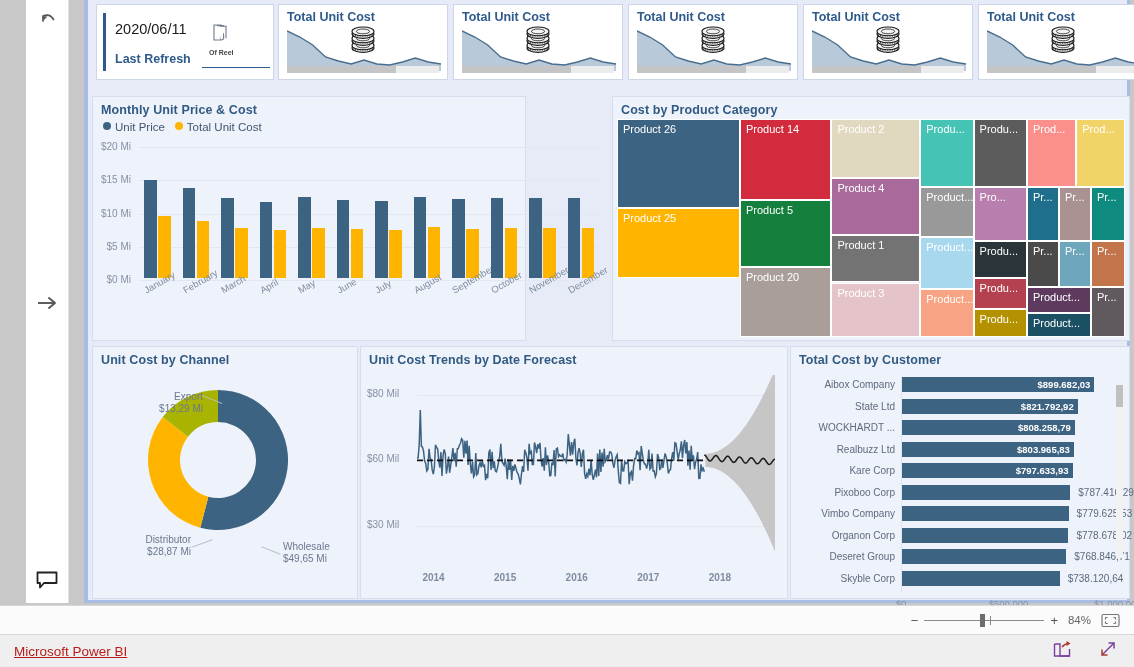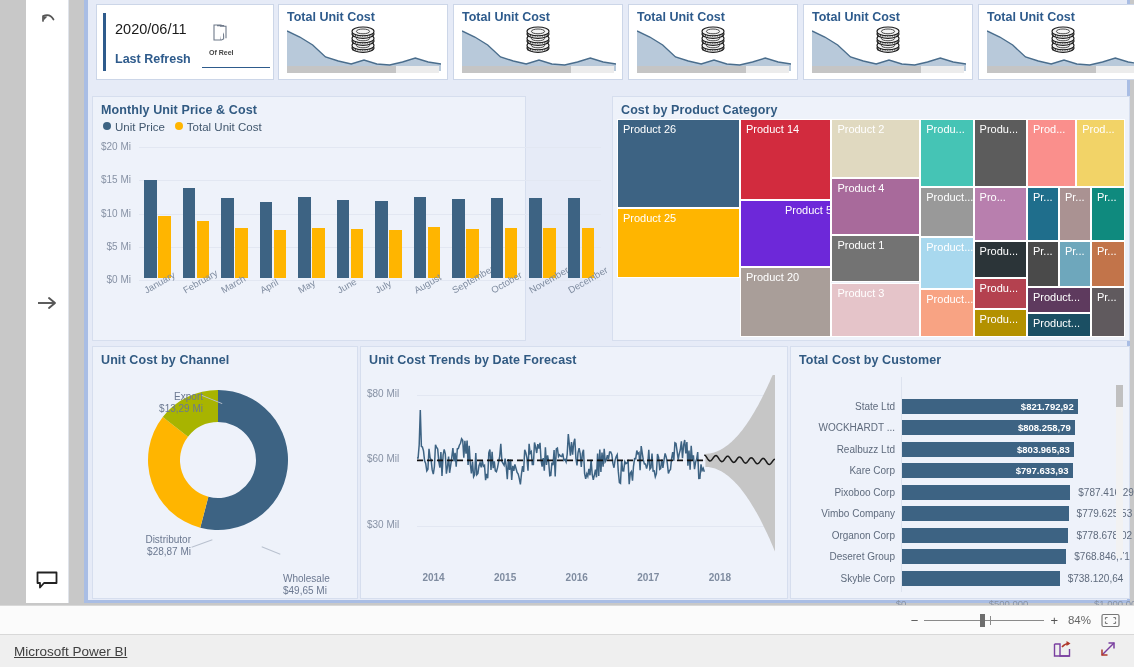--- a/index.html
+++ b/index.html
@@ -107,21 +107,21 @@
   .slider{display:flex;align-items:center;gap:6px;}
   .track{position:relative;width:120px;height:1px;background:#8a8a8a;}
   .thumb{position:absolute;left:56px;top:-6px;width:5px;height:13px;background:#6d6d6d;}
   .notch{position:absolute;left:66px;top:-4px;width:1px;height:9px;background:#8a8a8a;}
   .pm{font-size:13px;color:#555;cursor:pointer;line-height:1;}
   .fitbtn{display:flex;align-items:center;cursor:pointer;}
   .footer{
     flex:1;background:#efefef;border-top:1px solid #d8d8d8;
     display:flex;align-items:center;justify-content:space-between;padding:0 16px 0 14px;
   }
-  .footer a{font-size:13.5px;color:#404040;text-decoration:underline;cursor:pointer;}
+  .footer a{font-size:13.5px;color:#b91c1c;text-decoration:underline;cursor:pointer;}
   .footer .ficons{display:flex;gap:26px;align-items:center;}
 </style>
 </head>
 <body>
 
 <div class="app">
   <div class="viewer">
 
     <div class="rail">
       <div class="rail-btn rail-top">
@@ -469,21 +469,21 @@
           <div class="tm" id="tmHost" style="left:4px;top:22px;right:4px;bottom:3px;">
               <div class="tmcell" style="left:0%;top:0%;width:24.2%;height:41%;background:#3d6383;">
                 <span>Product 26</span>
               </div>
               <div class="tmcell" style="left:0%;top:41%;width:24.2%;height:32%;background:#ffb500;">
                 <span>Product 25</span>
               </div>
               <div class="tmcell" style="left:24.2%;top:0%;width:18%;height:37%;background:#d22b3e;">
                 <span>Product 14</span>
               </div>
-              <div class="tmcell" style="left:24.2%;top:37%;width:18%;height:31%;background:#6d28d9;padding-left:39px;">
+              <div class="tmcell" style="left:24.2%;top:37%;width:18%;height:31%;background:#15803d;">
                 <span>Product 5</span>
               </div>
               <div class="tmcell" style="left:24.2%;top:68%;width:18%;height:32%;background:#a99e99;">
                 <span>Product 20</span>
               </div>
               <div class="tmcell" style="left:42.2%;top:0%;width:17.5%;height:27%;background:#e0d9c0;">
                 <span style="color: rgb(255, 255, 255);">Product 2</span>
               </div>
               <div class="tmcell" style="left:42.2%;top:27%;width:17.5%;height:26%;background:#a86a9b;">
                 <span>Product 4</span>
@@ -569,21 +569,21 @@
             <div>$13,29 Mi</div>
           </div>
           <div class="leader" style="left:108px;top:52px;width:22px;transform:rotate(22deg);"></div>
 
           <div class="donut-lab" style="left:2px;top:187px;width:96px;text-align:right;">
             <div>Distributor</div>
             <div>$28,87 Mi</div>
           </div>
           <div class="leader" style="left:98px;top:196px;width:22px;transform:rotate(-20deg);"></div>
 
-          <div class="donut-lab" style="left:190px;top:194px;width:70px;margin-top:32px;">
+          <div class="donut-lab" style="left:190px;top:194px;width:70px;">
             <div>Wholesale</div>
             <div>$49,65 Mi</div>
           </div>
           <div class="leader" style="left:168px;top:203px;width:20px;transform:rotate(22deg);"></div>
         </div>
 
         <div class="tile" style="left:272px;top:346px;width:428px;height:253px;">
           <div class="tile-title">Unit Cost Trends by Date Forecast</div>
           <div id="linePlot" style="position:absolute;left:0;top:20px;right:0;bottom:0;">
               <div class="gridline" style="left:56px;top:158.5px;width:358px;"></div>
@@ -605,20 +605,26 @@
                 <path d="M56.0 91.0 L57.1 91.0 L58.2 77.7 L59.3 42.9 L60.4 79.4 L61.4 80.0 L62.5 83.9 L63.6 93.9 L64.7 96.4 L65.8 104.0 L66.9 102.3 L68.0 81.8 L69.1 90.8 L70.1 92.8 L71.2 102.9 L72.3 107.1 L73.4 99.8 L74.5 77.8 L75.6 80.5 L76.7 82.1 L77.8 94.6 L78.9 100.6 L79.9 85.0 L81.0 108.9 L82.1 88.1 L83.2 82.4 L84.3 86.9 L85.4 106.7 L86.5 99.5 L87.6 89.5 L88.6 105.8 L89.7 98.4 L90.8 90.2 L91.9 81.1 L93.0 94.3 L94.1 85.8 L95.2 99.7 L96.3 81.8 L97.3 81.6 L98.4 78.2 L99.5 76.3 L100.6 71.8 L101.7 73.2 L102.8 90.7 L103.9 73.7 L105.0 86.7 L106.1 73.6 L107.1 97.9 L108.2 78.8 L109.3 96.8 L110.4 106.5 L111.5 94.5 L112.6 109.8 L113.7 107.6 L114.8 86.1 L115.8 107.8 L116.9 106.4 L118.0 98.7 L119.1 95.7 L120.2 100.3 L121.3 93.7 L122.4 99.3 L123.5 98.3 L124.6 113.1 L125.6 106.8 L126.7 111.3 L127.8 86.0 L128.9 82.6 L130.0 102.9 L131.1 84.9 L132.2 101.2 L133.3 94.4 L134.3 103.9 L135.4 104.7 L136.5 100.9 L137.6 94.8 L138.7 89.5 L139.8 76.8 L140.9 94.2 L142.0 96.5 L143.1 98.3 L144.1 91.5 L145.2 99.2 L146.3 112.1 L147.4 92.0 L148.5 102.9 L149.6 92.5 L150.7 112.9 L151.8 98.8 L152.8 103.9 L153.9 97.5 L155.0 101.5 L156.1 105.5 L157.2 107.1 L158.3 111.7 L159.4 117.3 L160.5 106.7 L161.6 99.1 L162.6 104.9 L163.7 82.7 L164.8 85.8 L165.9 90.7 L167.0 103.6 L168.1 76.9 L169.2 86.3 L170.3 84.7 L171.3 97.5 L172.4 97.5 L173.5 75.5 L174.6 80.0 L175.7 86.0 L176.8 77.1 L177.9 81.7 L179.0 75.9 L180.0 92.4 L181.1 99.6 L182.2 91.1 L183.3 103.7 L184.4 80.4 L185.5 98.0 L186.6 88.4 L187.7 95.1 L188.8 108.7 L189.8 108.4 L190.9 95.5 L192.0 98.1 L193.1 83.1 L194.2 109.5 L195.3 81.8 L196.4 81.1 L197.5 89.5 L198.5 87.8 L199.6 89.2 L200.7 89.6 L201.8 86.5 L202.9 93.4 L204.0 92.5 L205.1 95.0 L206.2 87.1 L207.3 67.1 L208.3 77.1 L209.4 88.8 L210.5 75.1 L211.6 87.6 L212.7 76.1 L213.8 71.8 L214.9 91.4 L216.0 98.5 L217.0 85.9 L218.1 81.1 L219.2 86.5 L220.3 99.9 L221.4 86.3 L222.5 82.7 L223.6 106.7 L224.7 111.9 L225.8 106.8 L226.8 109.4 L227.9 101.9 L229.0 108.3 L230.1 92.8 L231.2 107.3 L232.3 112.8 L233.4 107.8 L234.5 102.7 L235.5 110.3 L236.6 86.5 L237.7 109.0 L238.8 82.5 L239.9 104.9 L241.0 85.5 L242.1 99.6 L243.2 81.8 L244.2 94.9 L245.3 93.0 L246.4 88.1 L247.5 92.1 L248.6 84.9 L249.7 84.9 L250.8 87.5 L251.9 96.4 L253.0 100.7 L254.0 93.6 L255.1 89.7 L256.2 87.6 L257.3 104.4 L258.4 115.6 L259.5 116.3 L260.6 93.3 L261.7 103.8 L262.7 103.9 L263.8 94.6 L264.9 96.6 L266.0 95.9 L267.1 94.3 L268.2 117.3 L269.3 106.1 L270.4 104.5 L271.5 113.7 L272.5 99.3 L273.6 91.6 L274.7 91.8 L275.8 83.5 L276.9 86.9 L278.0 85.8 L279.1 103.3 L280.2 79.0 L281.2 85.8 L282.3 92.9 L283.4 96.9 L284.5 96.9 L285.6 101.6 L286.7 97.2 L287.8 82.8 L288.9 102.2 L290.0 100.7 L291.0 86.5 L292.1 104.0 L293.2 103.8 L294.3 109.9 L295.4 106.7 L296.5 87.0 L297.6 90.4 L298.7 102.4 L299.7 101.6 L300.8 92.5 L301.9 101.0 L303.0 93.1 L304.1 86.4 L305.2 89.9 L306.3 96.1 L307.4 106.4 L308.4 103.7 L309.5 102.4 L310.6 91.5 L311.7 85.1 L312.8 93.7 L313.9 75.8 L315.0 76.4 L316.1 84.4 L317.2 92.5 L318.2 86.9 L319.3 82.8 L320.4 74.3 L321.5 91.2 L322.6 78.1 L323.7 73.0 L324.8 86.4 L325.9 75.0 L326.9 98.7 L328.0 83.5 L329.1 102.6 L330.2 78.7 L331.3 93.3 L332.4 88.3 L333.5 102.2 L334.6 95.1 L335.7 92.1 L336.7 85.1 L337.8 111.4 L338.9 111.3 L340.0 97.3 L341.1 103.4 L342.2 101.3 L343.3 104.8 " fill="none" stroke="#3d6383" stroke-width="1.5" clip-path="url(#lcclip)"></path>
                 <path d="M343.3 87.8 L344.4 88.5 L345.4 89.9 L346.5 91.6 L347.6 93.1 L348.7 93.9 L349.8 93.8 L350.9 92.8 L352.0 91.2 L353.1 89.7 L354.2 88.7 L355.2 88.5 L356.3 89.3 L357.4 90.8 L358.5 92.6 L359.6 94.0 L360.7 94.7 L361.8 94.4 L362.9 93.3 L363.9 91.7 L365.0 90.3 L366.1 89.3 L367.2 89.3 L368.3 90.2 L369.4 91.8 L370.5 93.5 L371.6 94.8 L372.7 95.4 L373.7 95.0 L374.8 93.9 L375.9 92.3 L377.0 90.8 L378.1 90.0 L379.2 90.1 L380.3 91.1 L381.4 92.7 L382.4 94.4 L383.5 95.7 L384.6 96.1 L385.7 95.6 L386.8 94.4 L387.9 92.8 L389.0 91.4 L390.1 90.7 L391.1 90.9 L392.2 92.0 L393.3 93.6 L394.4 95.3 L395.5 96.5 L396.6 96.8 L397.7 96.2 L398.8 94.9 L399.9 93.3 L400.9 92.0 L402.0 91.4 L403.1 91.7 L404.2 92.9 L405.3 94.5 L406.4 96.2 L407.5 97.3 L408.6 97.5 L409.6 96.8 L410.7 95.5 L411.8 93.9 L412.9 92.6 L414.0 92.1 " fill="none" stroke="#1a1a1a" stroke-width="1.5" clip-path="url(#lcclip)"></path>
                 <line x1="56" y1="93.36363636363637" x2="344.19" y2="93.36363636363637" stroke="#111" stroke-width="1.6" stroke-dasharray="6 4"></line>
               </svg>
             </div>
         </div>
 
         <div class="tile" style="left:702px;top:346px;width:340px;height:253px;">
           <div class="tile-title">Total Cost by Customer</div>
           <div id="custPlot" style="position:absolute;left:8px;top:30px;right:8px;bottom:4px;">
+              <div class="cust-row" style="top:0.0px;">
+                <div class="cust-name">Aibox Company</div>
+                <div class="cust-bar" style="width:193.4px;">
+                  <span class="cust-val-in">$899.682,03</span>
+                </div>
+              </div>
               <div class="cust-row" style="top:21.5px;">
                 <div class="cust-name">State Ltd</div>
                 <div class="cust-bar" style="width:176.7px;">
                   <span class="cust-val-in">$821.792,92</span>
                 </div>
               </div>
               <div class="cust-row" style="top:43.0px;">
                 <div class="cust-name">WOCKHARDT ...</div>
                 <div class="cust-bar" style="width:173.8px;">
                   <span class="cust-val-in">$808.258,79</span>

